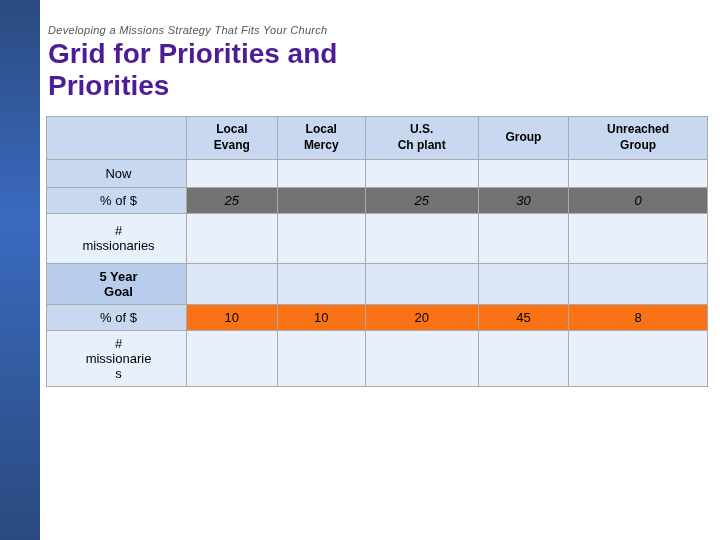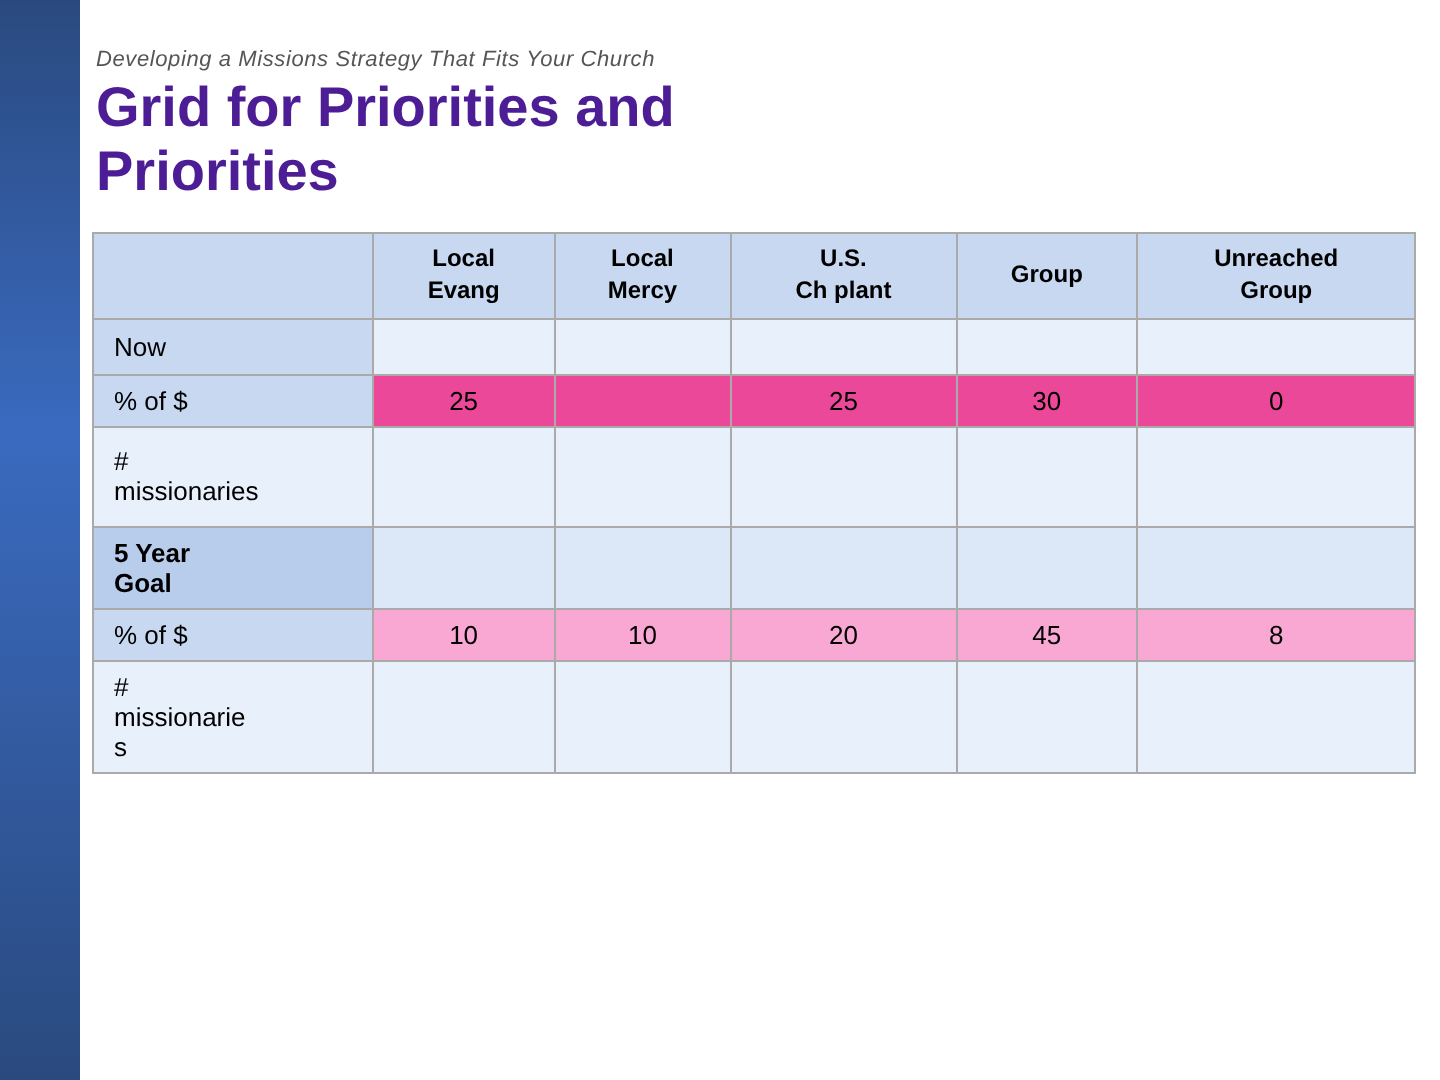--- a/index.html
+++ b/index.html
@@ -67,21 +67,21 @@
     }
 
     thead th {
       background: #c8d8f0;
       font-weight: bold;
       font-size: 12px;
       line-height: 1.3;
     }
 
     .row-label {
-      text-align: left;
+      text-align: center;
       background: #c8d8f0;
       font-weight: normal;
       padding-left: 10px;
     }
 
     .row-label.subrow {
       padding-left: 10px;
       font-weight: bold;
       background: #b8ccec;
     }
@@ -94,35 +94,36 @@
     .data-cell {
       background: #ffffff;
     }
 
     tr.now-row td {
       height: 28px;
       background: #e8f0fc;
     }
 
     tr.pct-row td.data-cell {
-      background: #ec4899;
+      background: #737373;
+      font-style: italic;
     }
 
     tr.missionaries-row td {
       height: 50px;
       background: #e8f0fc;
     }
 
     tr.fiveyear-row td {
       height: 36px;
       background: #dce8f8;
     }
 
     tr.pct2-row td.data-cell {
-      background: #f9a8d4;
+      background: #f97316;
     }
 
     tr.missionaries2-row td {
       height: 36px;
       background: #e8f0fc;
     }
 
     .empty-header {
       background: #c8d8f0;
       width: 140px;

